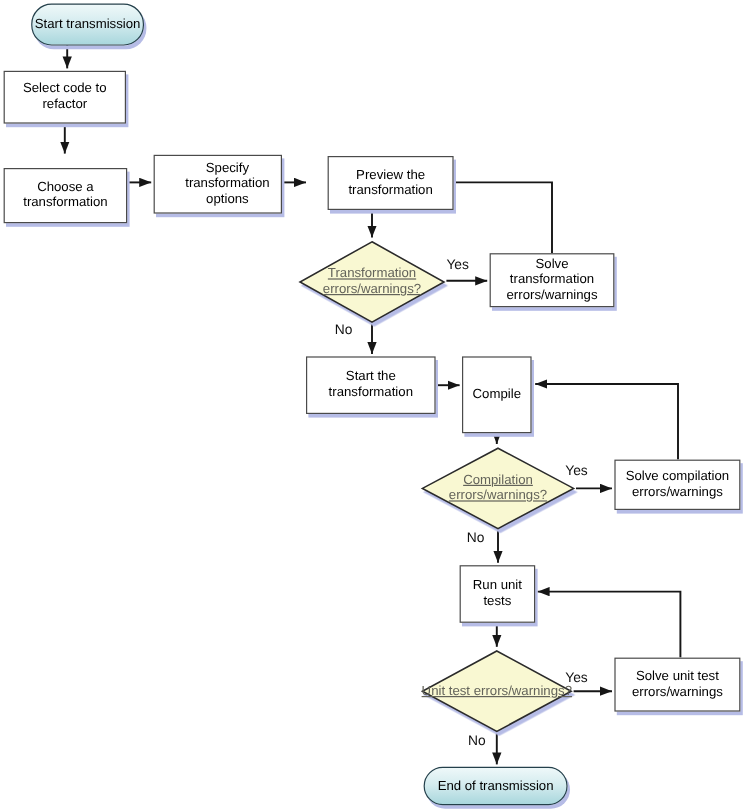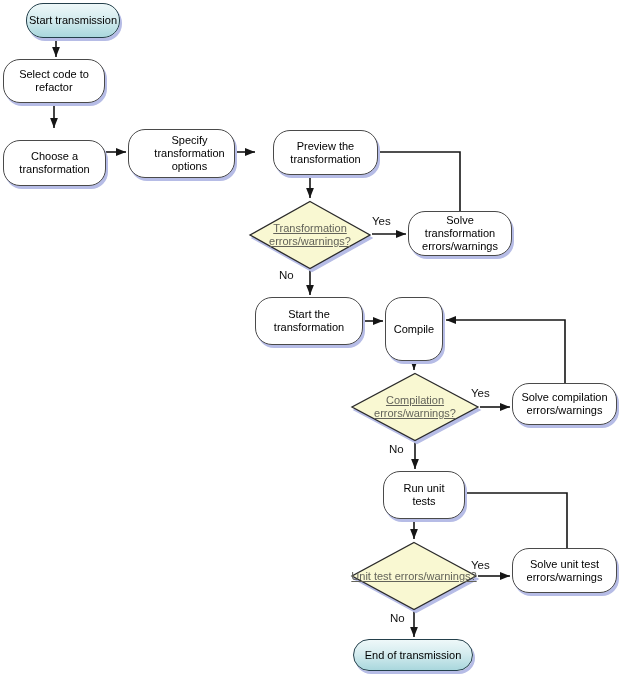--- a/index.html
+++ b/index.html
@@ -10,21 +10,20 @@
     font-family:"Liberation Sans", sans-serif;
     overflow:hidden;
   }
   .layer{position:absolute;left:0;top:0;width:620px;height:675px;}
   .node{
     position:absolute;
     display:flex;align-items:center;justify-content:center;
     text-align:center;
     font-size:11px;line-height:13px;color:#000;
     box-sizing:border-box;
-    border-radius:17px;
   }
   .process{
     background:#ffffff;
     border:1px solid #4a4a4a;
     box-shadow:2px 3px 0 #b6bce6;
   }
   .terminal{
     background:linear-gradient(180deg,#eef8f9 0%,#d5ecef 45%,#a9d7dd 100%);
     border:1.5px solid #24404b;
     border-radius:17px;
@@ -117,21 +116,21 @@
     <svg width="130" height="70" viewBox="0 0 130 70">
       <polygon points="65,1.5 128,35 65,68.5 2,35" fill="#f9f8d2" stroke="#2b2b2b" stroke-width="1.3"></polygon>
     </svg>
     <div class="dlabel">Compilation errors/warnings?</div>
   </div>
 
   <div class="node process" style="left:512px;top:383px;width:105px;height:42px;">
     <span>Solve compilation errors/warnings</span>
   </div>
 
-  <div class="node process" style="left:383px;top:471px;width:82px;height:48px;">
+  <div class="node process" style="left:383px;top:471px;width:63px;height:48px;">
     <span style="max-width:52px;">Run unit tests</span>
   </div>
 
   <div class="diamond" style="left:350px;top:541px;width:128px;height:70px;">
     <svg width="128" height="70" viewBox="0 0 128 70">
       <polygon points="64,1.5 126,35 64,68.5 2,35" fill="#f9f8d2" stroke="#2b2b2b" stroke-width="1.3"></polygon>
     </svg>
     <div class="dlabel">Unit test errors/warnings?</div>
   </div>
 

